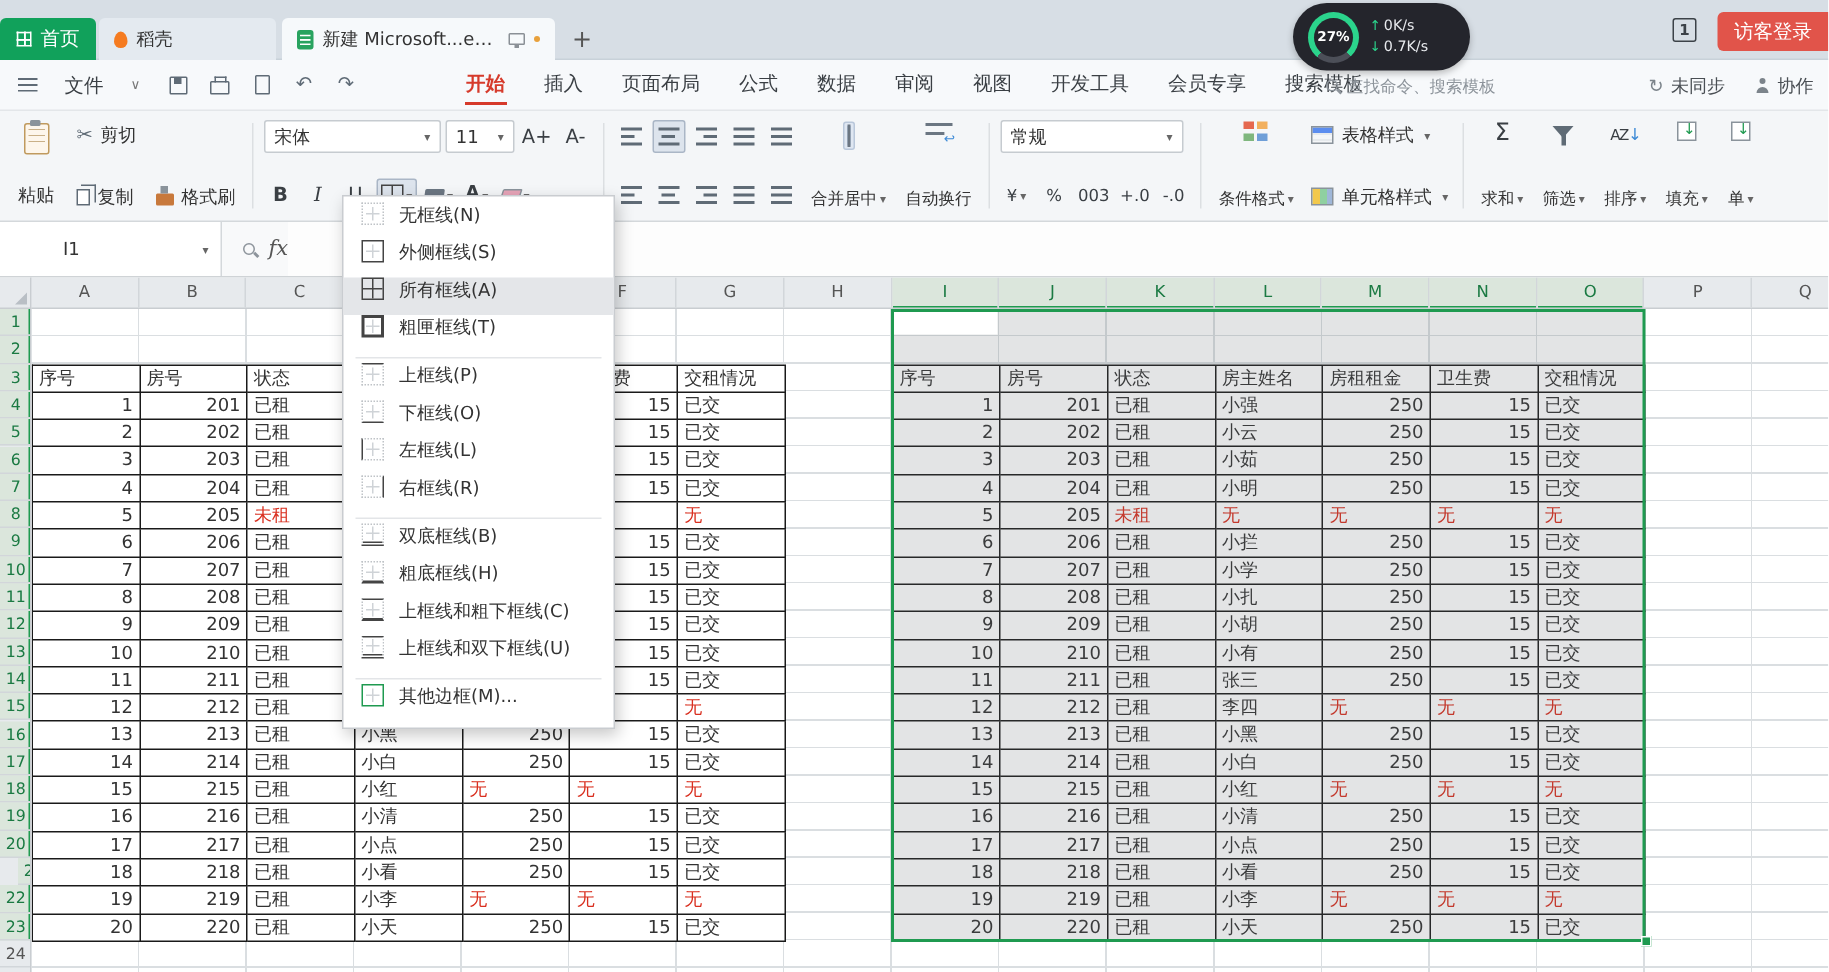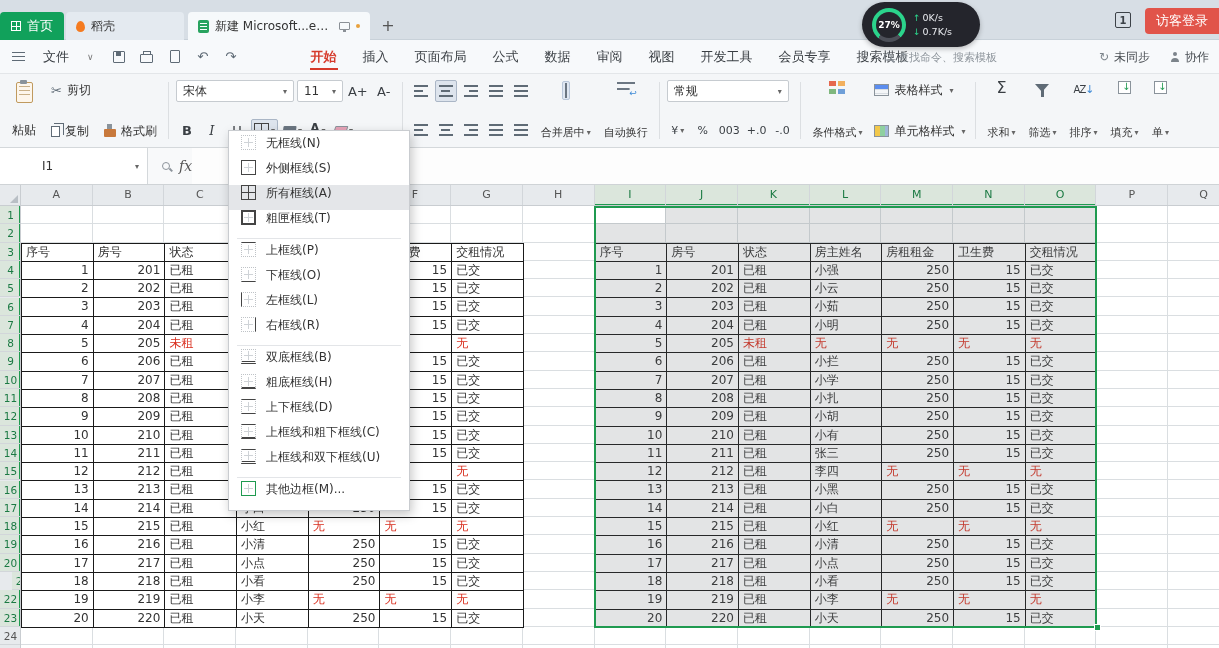--- a/index.html
+++ b/index.html
@@ -857,24 +857,20 @@
         <div class="bm-div"></div>
         <div class="bm-item">
           <div class="bi bi-dblbottom"></div>
           <div class="bm-label">双底框线(B)</div>
         </div>
         <div class="bm-item">
           <div class="bi bi-thickbottom"></div>
           <div class="bm-label">粗底框线(H)</div>
         </div>
         <div class="bm-item">
-          <div class="bi bi-topbottom"></div>
-          <div class="bm-label">上下框线(D)</div>
-        </div>
-        <div class="bm-item">
           <div class="bi bi-topthick"></div>
           <div class="bm-label">上框线和粗下框线(C)</div>
         </div>
         <div class="bm-item">
           <div class="bi bi-topdbl"></div>
           <div class="bm-label">上框线和双下框线(U)</div>
         </div>
         <div class="bm-div"></div>
         <div class="bm-item">
           <div class="bi bi-more"></div>

